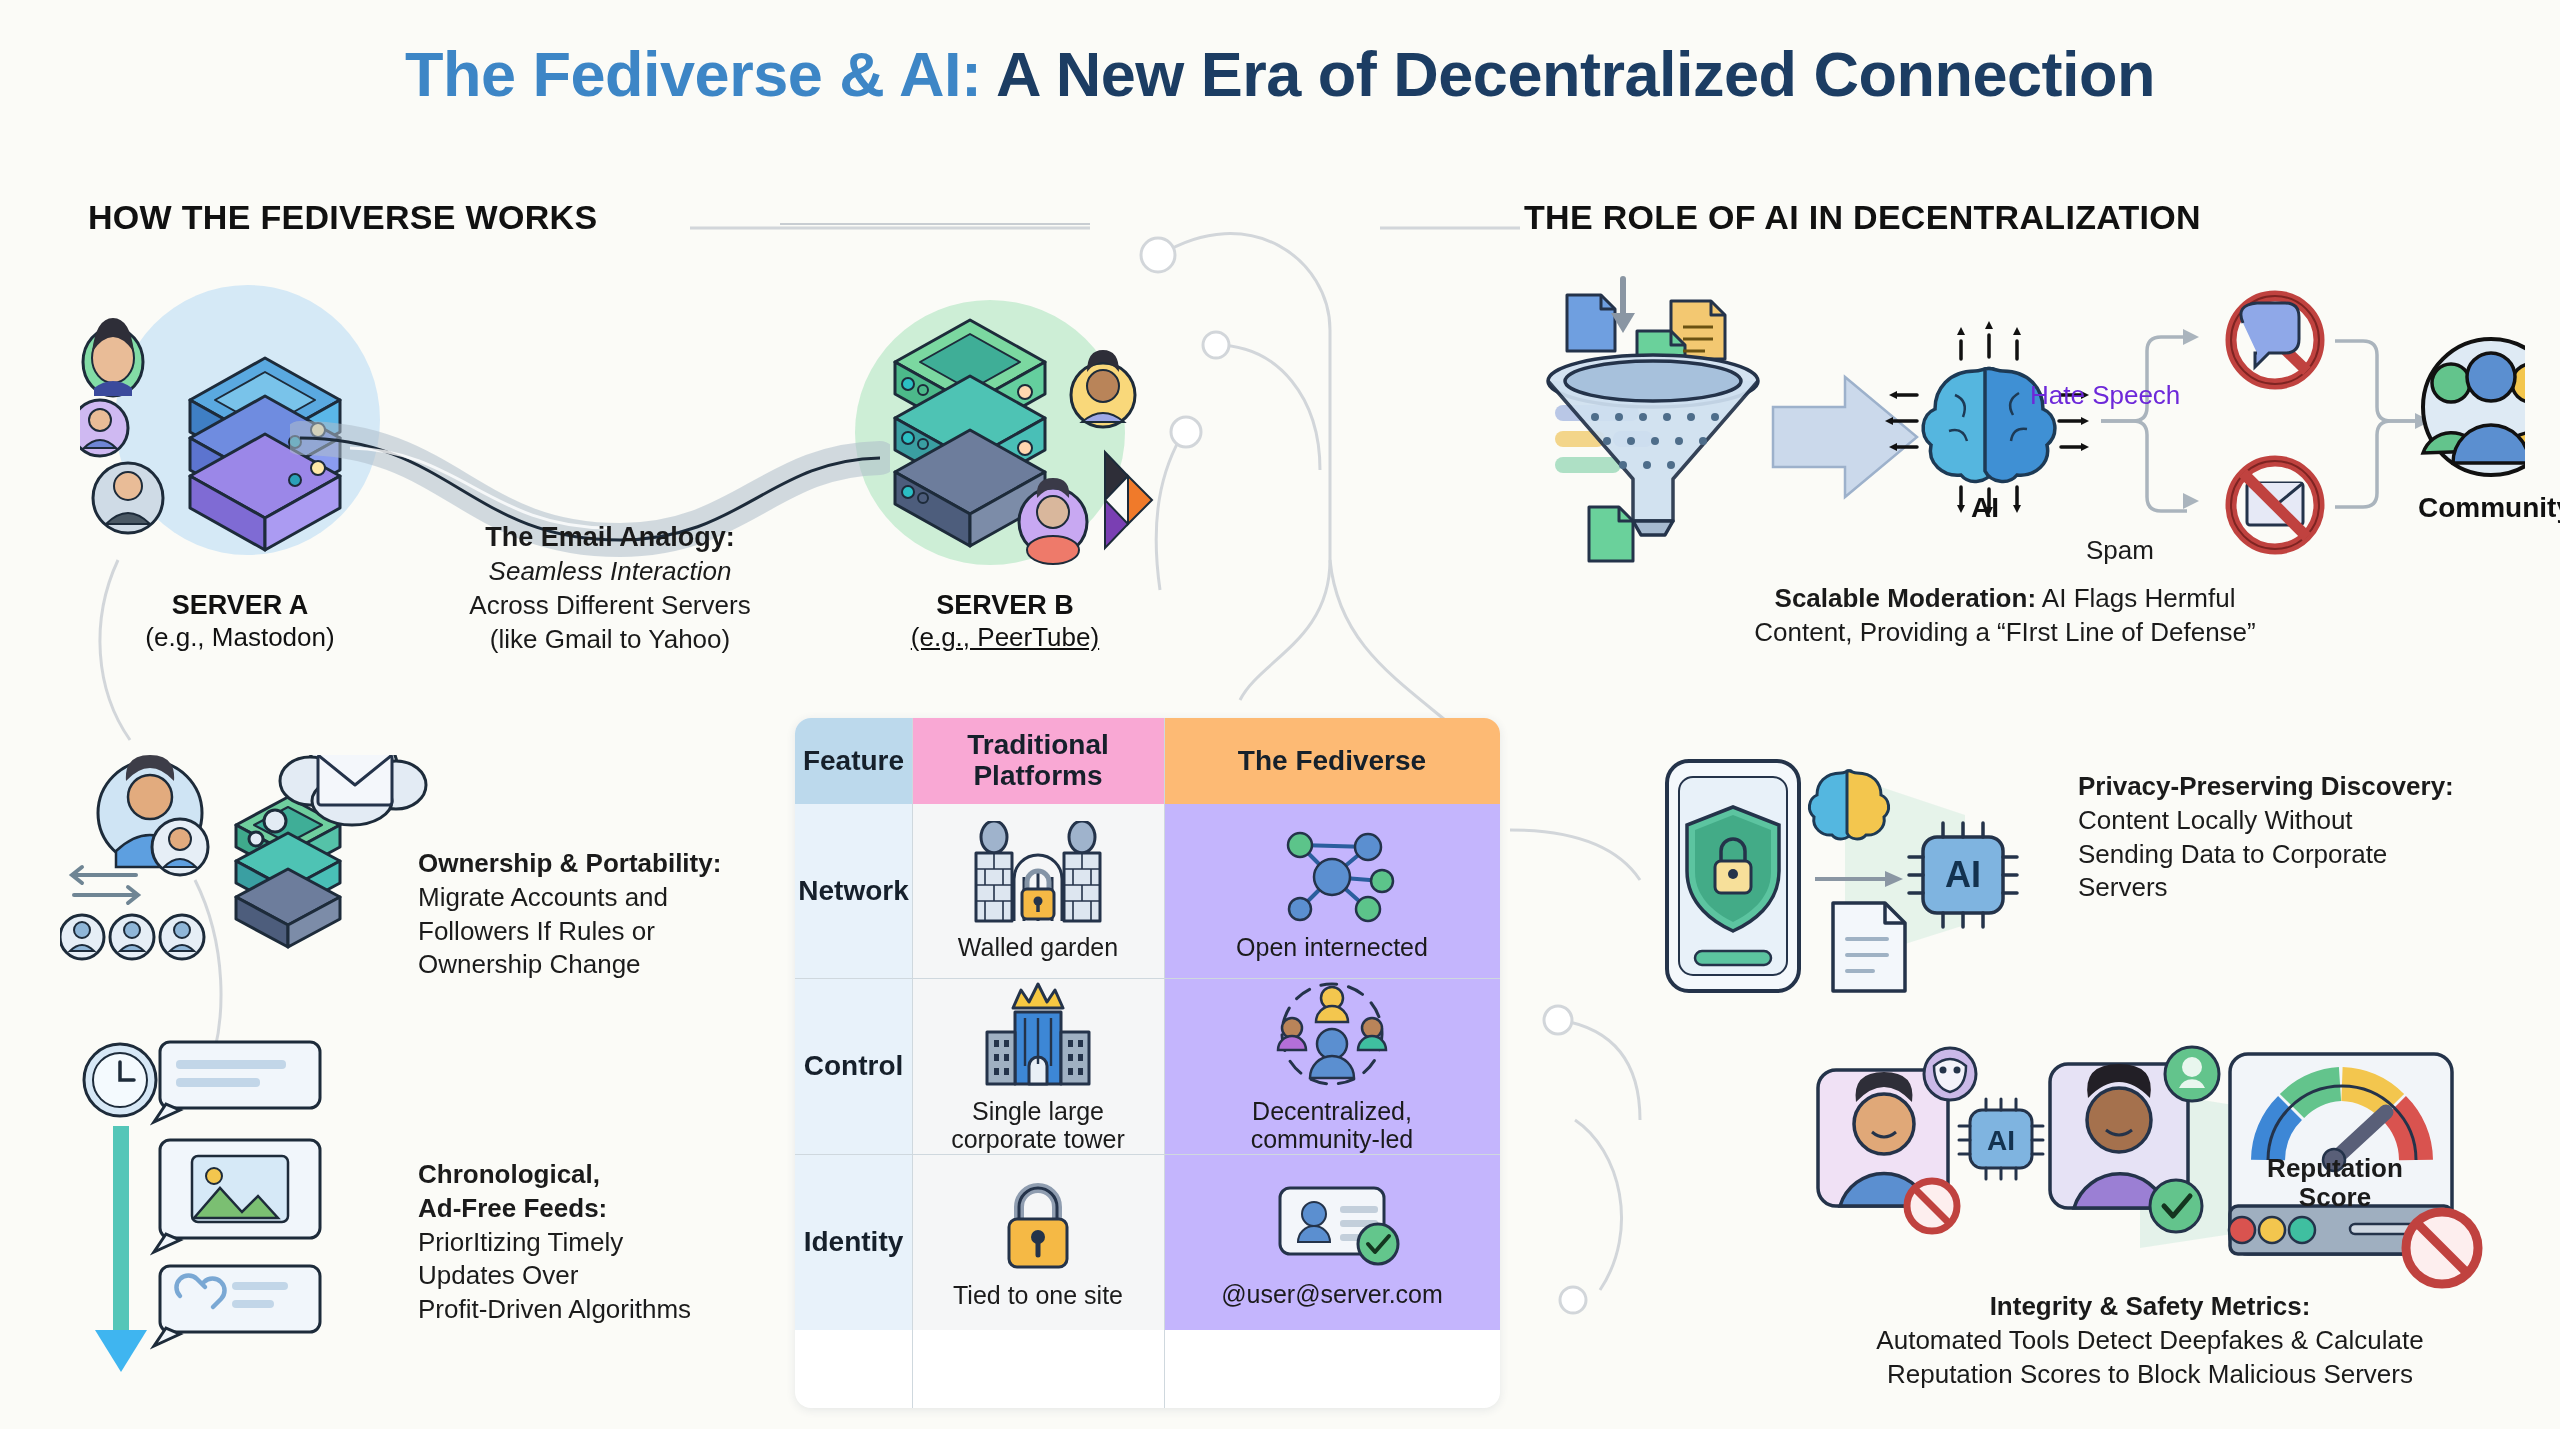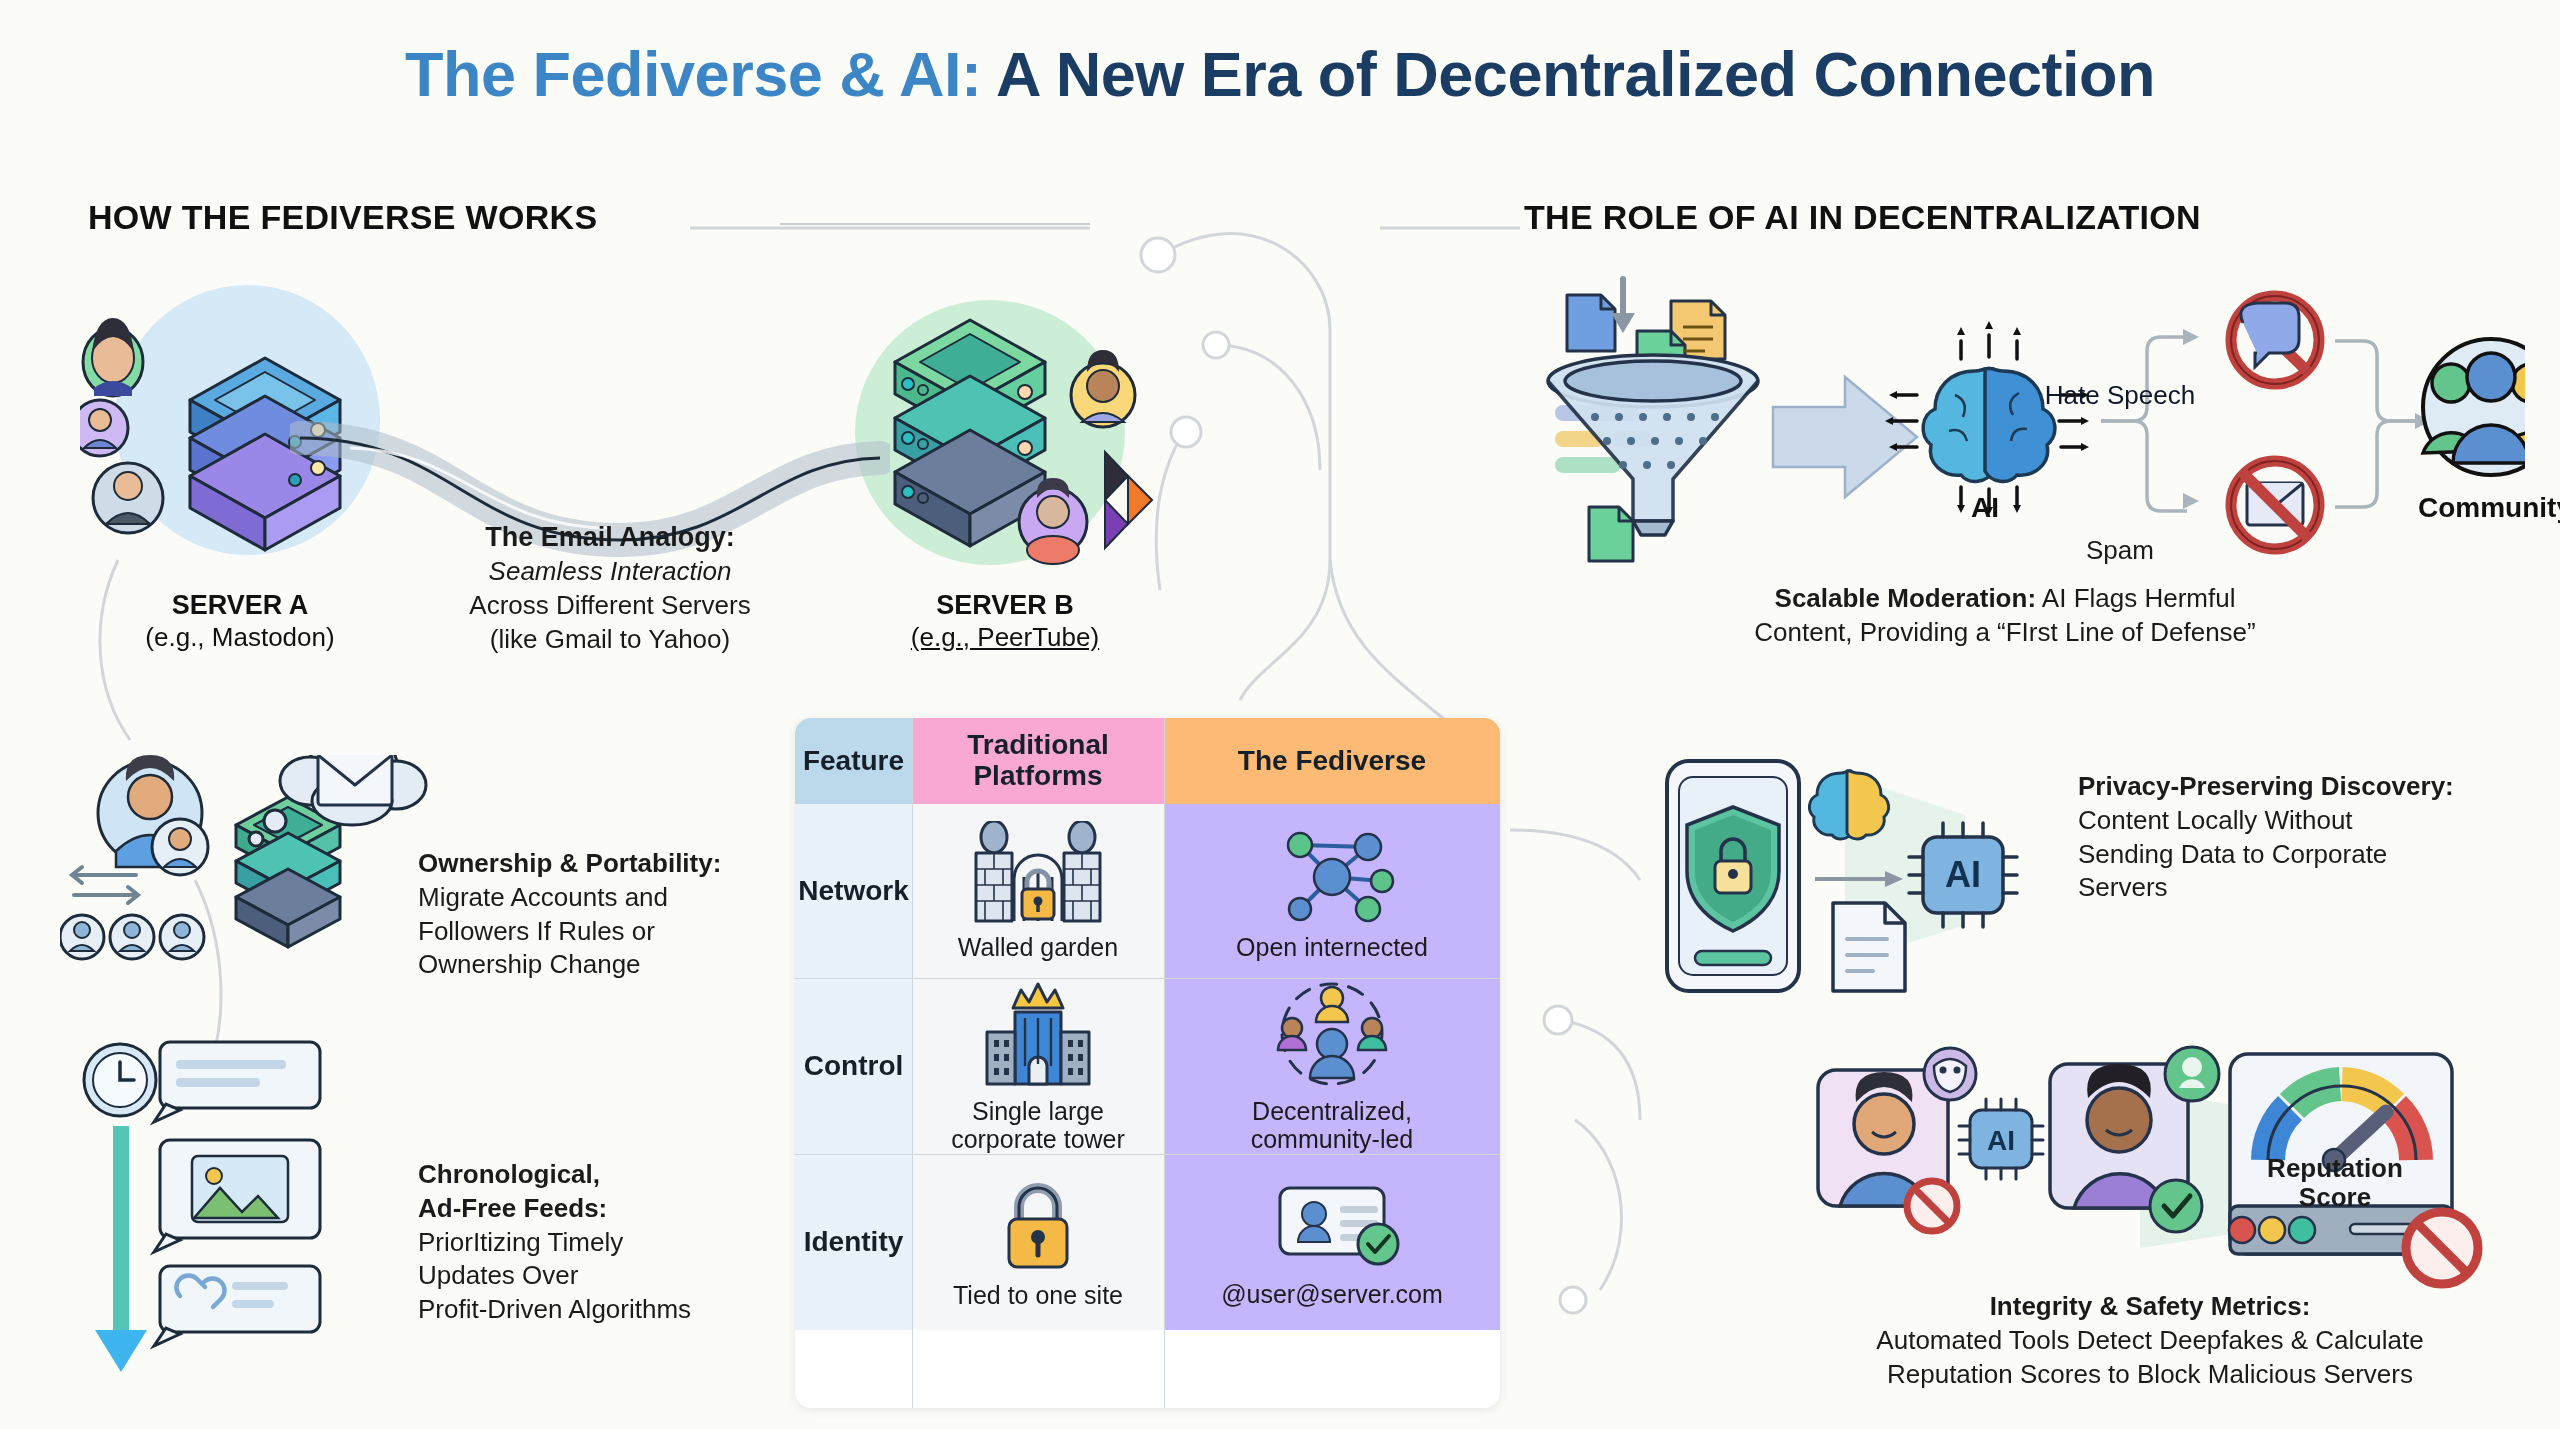--- a/index.html
+++ b/index.html
@@ -606,21 +606,21 @@
         <circle cx="906" cy="118" r="19" fill="#63c48c"></circle>
         <circle cx="986" cy="118" r="19" fill="#f3c64e"></circle>
         <circle cx="946" cy="112" r="24" fill="#5b8fd0"></circle>
         <path d="M878 188 a30 30 0 0 1 56 -2z" fill="#63c48c"></path>
         <path d="M958 186 a30 30 0 0 1 56 2z" fill="#f3c64e"></path>
         <path d="M908 198 a38 38 0 0 1 76 0z" fill="#5b8fd0"></path>
       </g>
     </g>
   </svg>
 
-  <div class="abs" style="left:2030px;top:380px;width:180px;text-align:center;font-size:26px;color:#0f172a;">Hate Speech</div>
+  <div class="abs" style="left:2030px;top:380px;width:180px;font-size:26px;color:#6d28d9;">Hate Speech</div>
   <div class="abs" style="left:2060px;top:535px;width:120px;text-align:center;font-size:26px;color:#1b1b1b;">Spam</div>
   <div class="abs" style="left:1930px;top:492px;width:110px;text-align:center;font-size:28px;font-weight:bold;color:#111;">AI</div>
   <div class="abs" style="left:2385px;top:492px;width:220px;text-align:center;font-size:28px;font-weight:bold;color:#111;">Community</div>
 
   <div class="abs capC" style="left:1700px;top:582px;width:610px;">
     <div style="font-size:26px;line-height:1.3;">
       <b>Scalable Moderation:</b><span> AI Flags Hermful</span>
     </div>
     <div style="font-size:26px;line-height:1.3;">Content, Providing a “FIrst Line of Defense”</div>
   </div>

